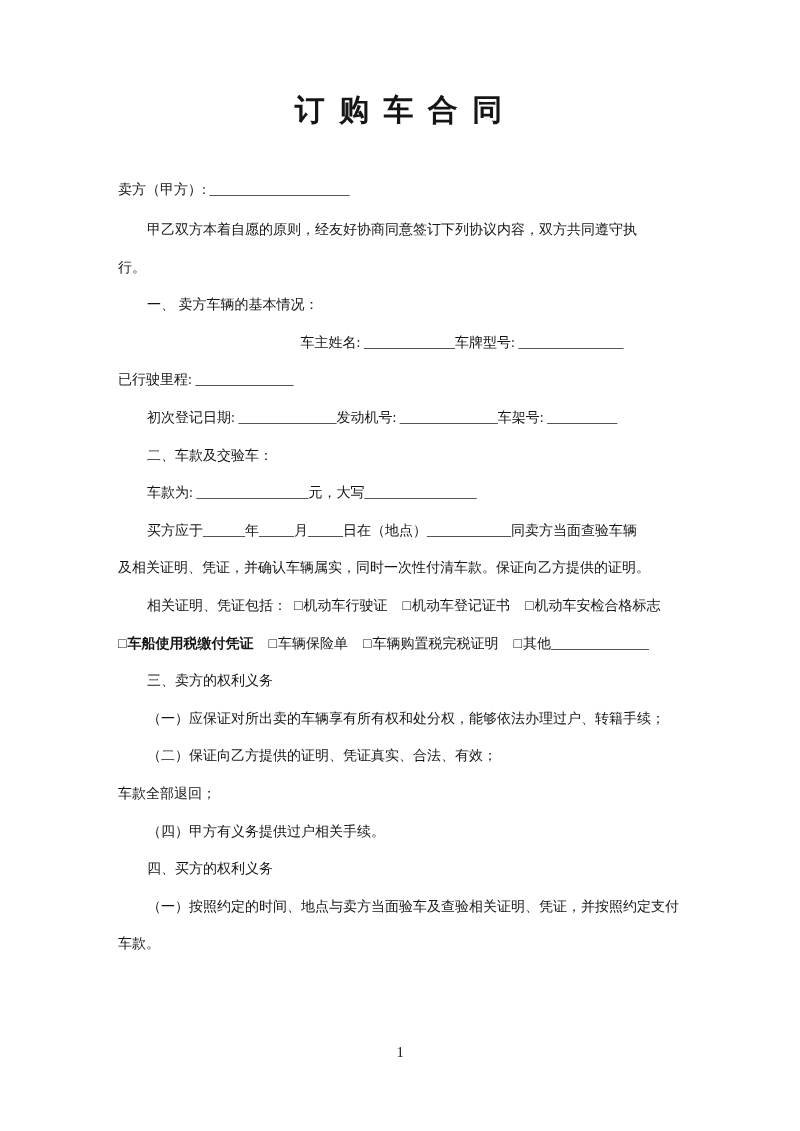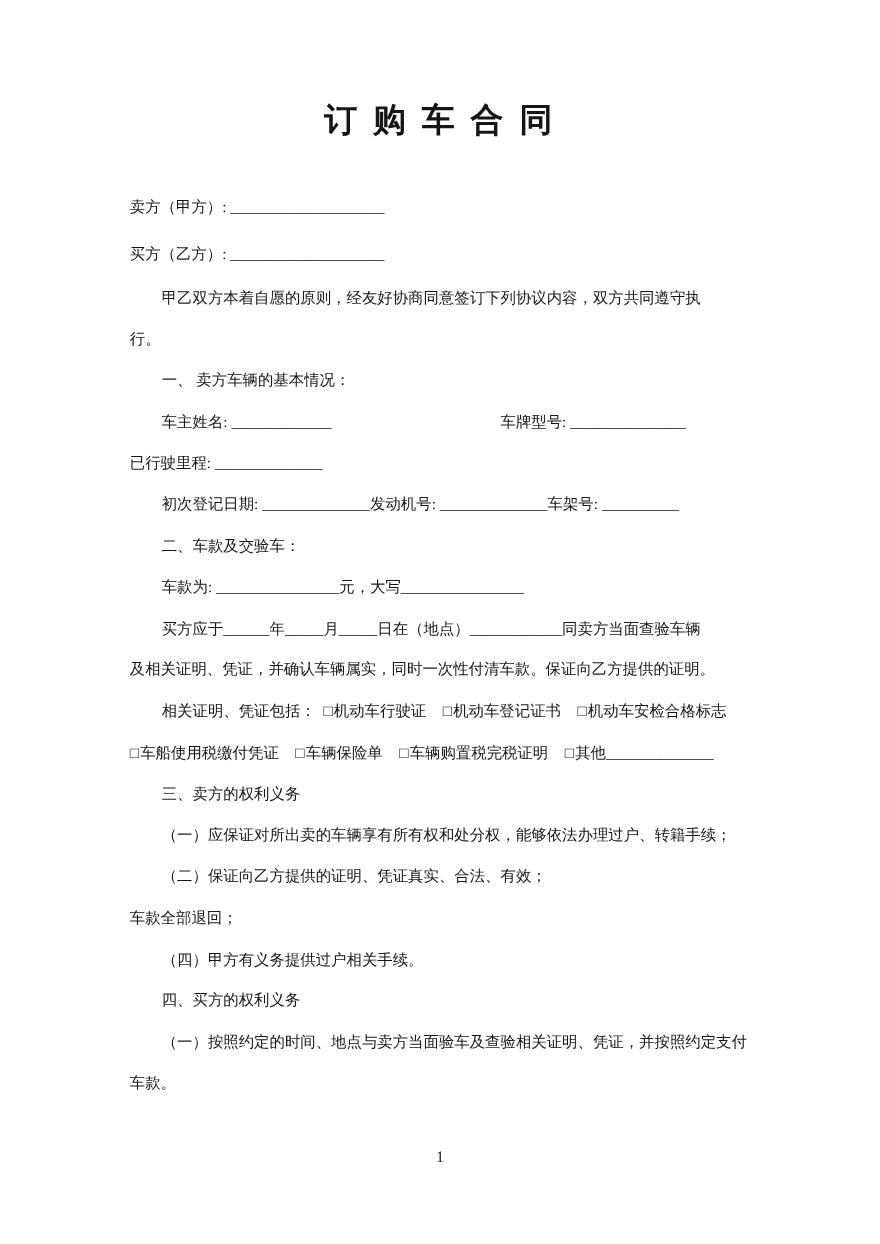--- a/index.html
+++ b/index.html
@@ -28,25 +28,25 @@
     margin: 37px 118px 0 118px;
     font-size: 14px;
   }
   .line {
     line-height: 37.6px;
     white-space: nowrap;
   }
   .indent { padding-left: 29px; }
   .party { line-height: 42px; }
   .row { display: flex; }
-  .col-l { width: 337px; padding-left: 29px; }
+  .col-l { width: 337px; padding-left: 29px; text-align: right; }
   .col-r { flex: 1; }
   .cb-item { margin-left: 15px; text-align: center; }
   .cb-item.first { margin-left: 7px; }
-  .cb-item.lead { margin-left: 0; }
+  .cb-item.lead { margin-left: 0; font-weight: bold; }
   .cb-glyph { margin-right: 1px; }
   .page-footer {
     position: absolute;
     top: 1042px;
     left: 0;
     right: 0;
     text-align: center;
     font-size: 14.5px;
     line-height: 20px;
   }
@@ -54,21 +54,20 @@
 </head>
 <body>
 
 <div class="page">
 
   <h1 class="doc-title">订 购 车 合 同</h1>
 
   <div class="doc-body">
 
     <div class="line party">卖方（甲方）: ____________________</div>
-    <div class="line party">买方（乙方）: ____________________</div>
 
     <div class="line indent">甲乙双方本着自愿的原则，经友好协商同意签订下列协议内容，双方共同遵守执</div>
     <div class="line">行。</div>
 
     <div class="line indent">一、 卖方车辆的基本情况：</div>
 
     <div class="line row">
       <span class="col-l">车主姓名: _____________</span>
       <span class="col-r">车牌型号: _______________</span>
     </div>

